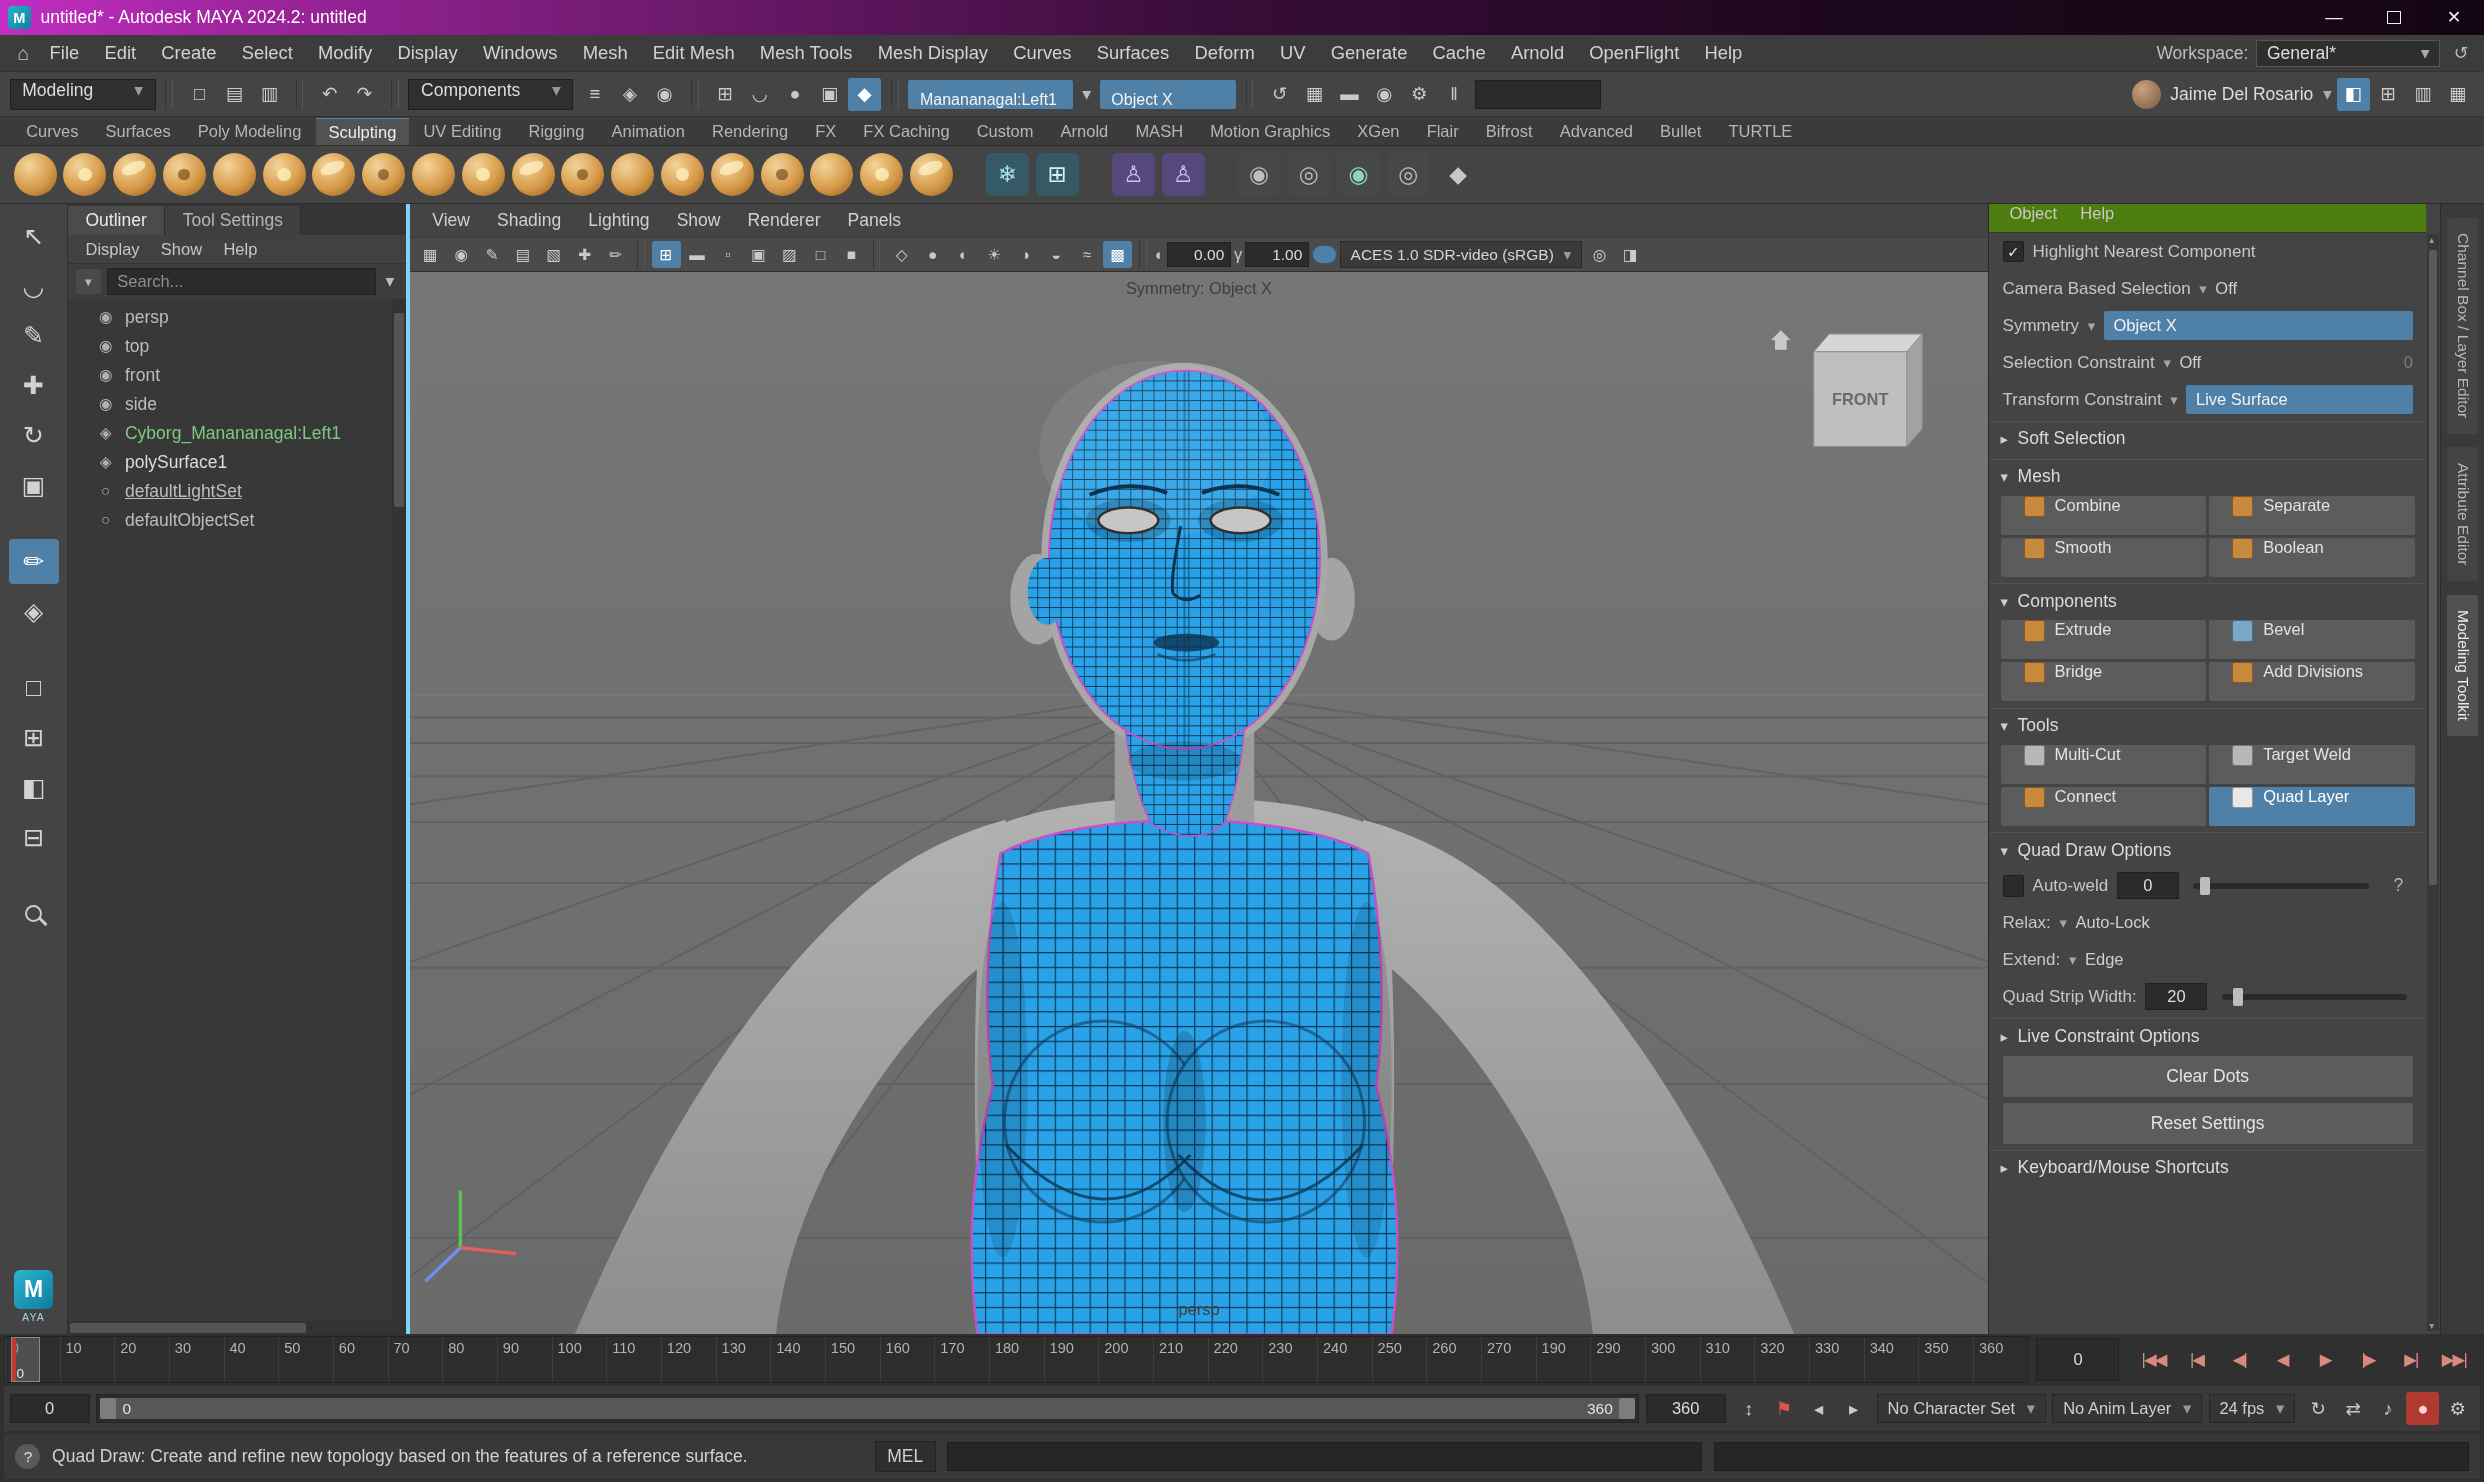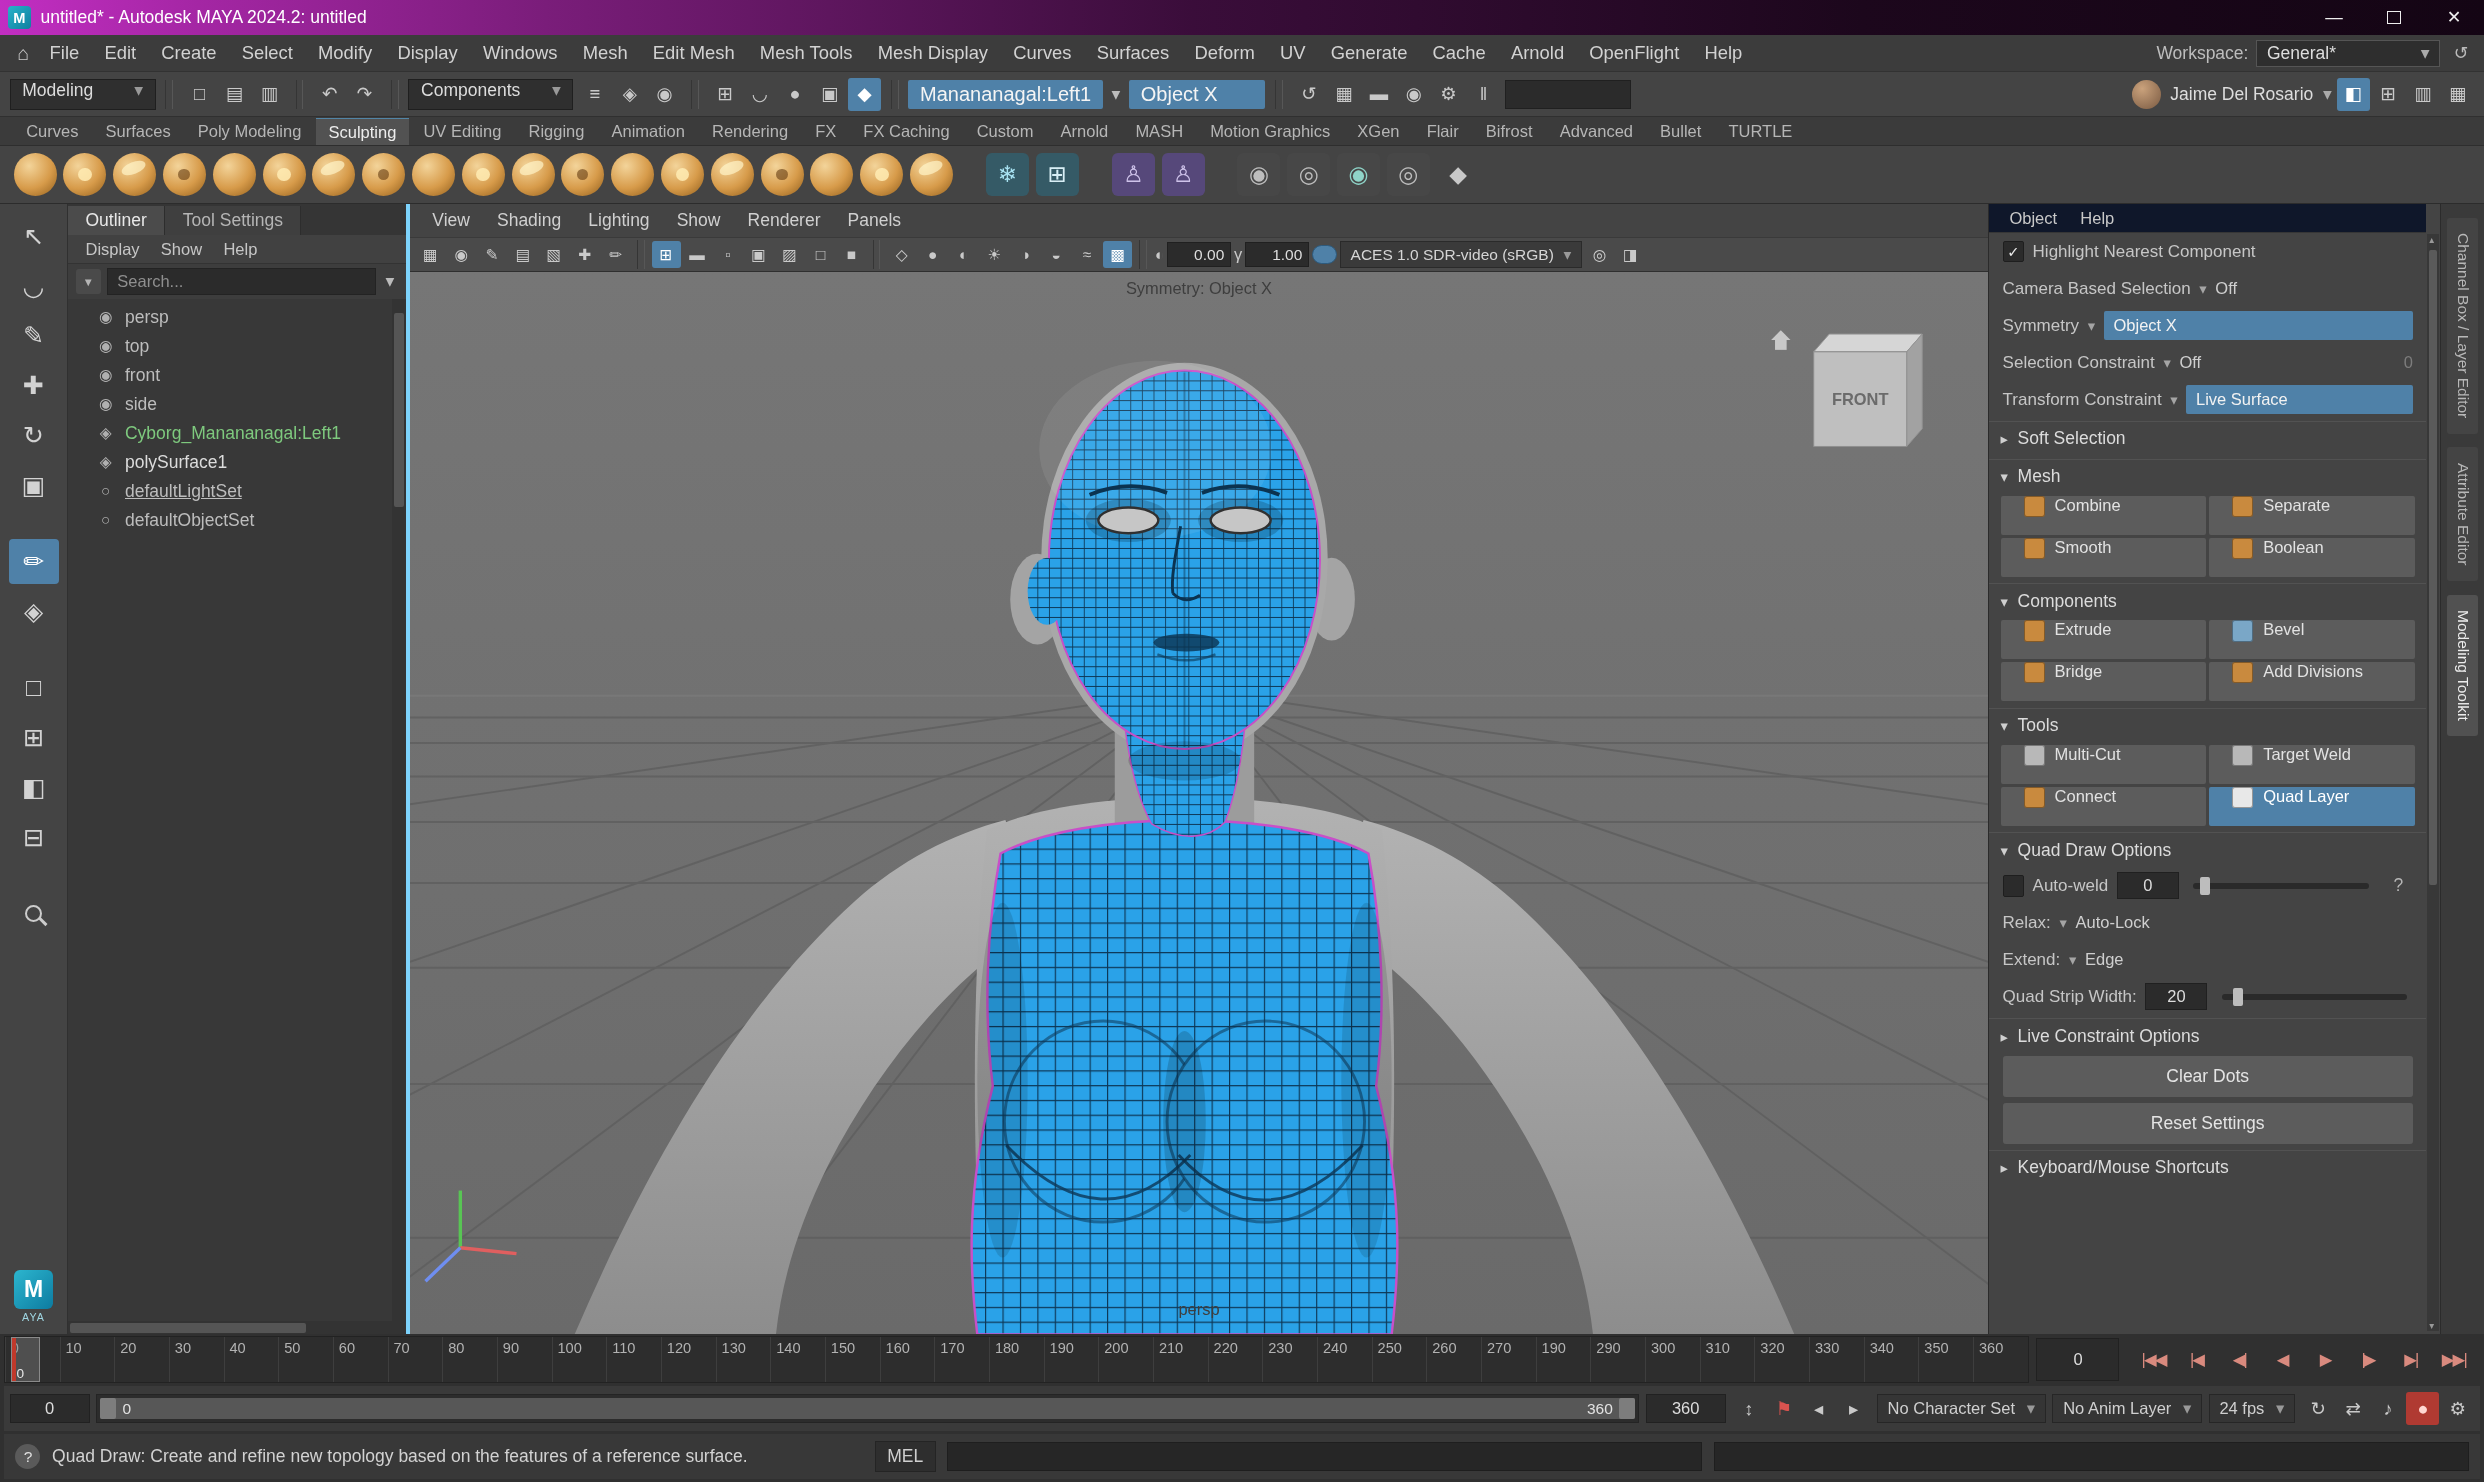--- a/index.html
+++ b/index.html
@@ -30,21 +30,21 @@
   .ws-reset::before{content:"↺";font-size:17.5px;color:#bbb;padding:0 5.8px}
 
   
   .statusline{height:45px;flex:0 0 45px;background:#444;border-bottom:1px solid #303030;display:flex;align-items:center;gap:4.9px;padding:0 9.7px}
   .sl-select{background:#2f2f2f;border:1px solid #1f1f1f;height:31px;padding:0 11.6px;display:flex;align-items:flex-start;min-width:146px;justify-content:space-between;color:#ddd}
   .sl-select::after{content:"▾";color:#999;margin-left:11.6px}
   .igroup{display:flex;align-items:center;gap:1.9px}
   .icon-btn{min-width:33px;height:33px;display:flex;align-items:center;justify-content:center;color:#c9c9c9;font-size:18.4px;border-radius:2.9px}
   .icon-btn.active{background:#4f81a8;color:#fff}
   .divider-v{width:7.8px;height:29px;border-left:1.9px solid #353535;border-right:1px solid #575757;margin:0 4.9px}
-  .field-blue{background:#4f81a8;color:#f4f4f4;height:29px;display:flex;align-items:center;padding:0 11.6px;border-radius:1.9px;min-width:165px;font-size:20px}
+  .field-blue{background:#4f81a8;color:#f4f4f4;height:29px;display:flex;align-items:flex-end;padding:0 11.6px;border-radius:1.9px;min-width:165px;font-size:16px}
   .mini-arrow::after{content:"▾";color:#bbb;padding:0 3.9px}
   .sl-input{width:126px;height:29px;background:#2b2b2b;border:1px solid #202020;color:#ddd;padding:0 7.8px;font-size:16.5px}
   .flex1{flex:1}
   .user-chip{display:flex;align-items:center;gap:9.7px;color:#ddd}
   .user-chip::after{content:"▾";color:#aaa}
   .avatar{width:29px;height:29px;border-radius:50%;background:radial-gradient(circle at 35% 30%,#caa27c,#7a5a42)}
 
   
   .shelf-tabs{height:29px;flex:0 0 29px;background:#3b3b3b;display:flex;align-items:flex-end;padding:0 13.6px;gap:1.9px;border-bottom:1px solid #2e2e2e}
   .shelf-tab{padding:0 12.6px;height:27px;display:flex;align-items:center;font-size:16.5px;color:#b6b6b6;white-space:nowrap}
@@ -99,21 +99,21 @@
   .ico-exposure::before{content:"◐";color:#c9c9c9;font-size:15.5px}
   .ico-gamma::before{content:"γ";color:#c9c9c9;font-size:16.5px}
   .cm-badge{width:25px;height:19.4px;border-radius:9.7px;background:#4f81a8;border:1px solid #2d5a7d}
   .vp-dd{height:27px;background:#3a3a3a;border:1px solid #2a2a2a;display:flex;align-items:center;padding:0 9.7px;font-size:15.5px;color:#d5d5d5;gap:9.7px}
   .vp-dd::after{content:"▾";color:#999}
   .vp-canvas{flex:1;position:relative;min-height:0}
   .vp-canvas svg{position:absolute;inset:0;width:100%;height:100%}
 
   
   .toolkit{width:452px;flex:0 0 452px;background:#444;display:flex;flex-direction:column;font-size:17.5px;position:relative;padding-right:13.6px;border-right:1px solid #2b2b2b}
-  .tk-menus{height:29px;display:flex;align-items:center;gap:1.9px;padding:0 9.7px;background:#0f172a;border-bottom:1px solid #363636}
+  .tk-menus{height:29px;display:flex;align-items:flex-start;gap:1.9px;padding:0 9.7px;background:#4d7c0f;border-bottom:1px solid #363636}
   .tk-menu{padding:0 10.7px;color:#c9c9c9;font-size:16.5px}
   .tk-row{height:37px;display:flex;align-items:center;gap:8.7px;padding:0 13.6px}
   .tk-label{color:#c6c6c6;font-size:17px}
   .tk-val{color:#cfcfcf;font-size:16.5px}
   .tk-dim{margin-left:auto;color:#7d7d7d;font-size:16.5px}
   .dd-arrow::after{content:"▾";color:#a5a5a5;font-size:14.6px}
   .tk-blue{flex:1;height:29px;background:#4f81a8;color:#f2f2f2;display:flex;align-items:center;padding:0 9.7px;border-radius:1.9px;font-size:16.5px}
   .cb{width:21.3px;height:21.3px;background:#2b2b2b;border:1px solid #1e1e1e;border-radius:1.9px;display:flex;align-items:center;justify-content:center;color:#ececec;font-size:14.6px;flex:0 0 21.3px}
   .cb.checked::after{content:"✓"}
   .mt-sec{height:35px;display:flex;align-items:center;gap:9.7px;padding:0 11.6px;margin-top:2.9px;border-top:1px solid #525252;color:#dcdcdc;font-size:17.5px}

